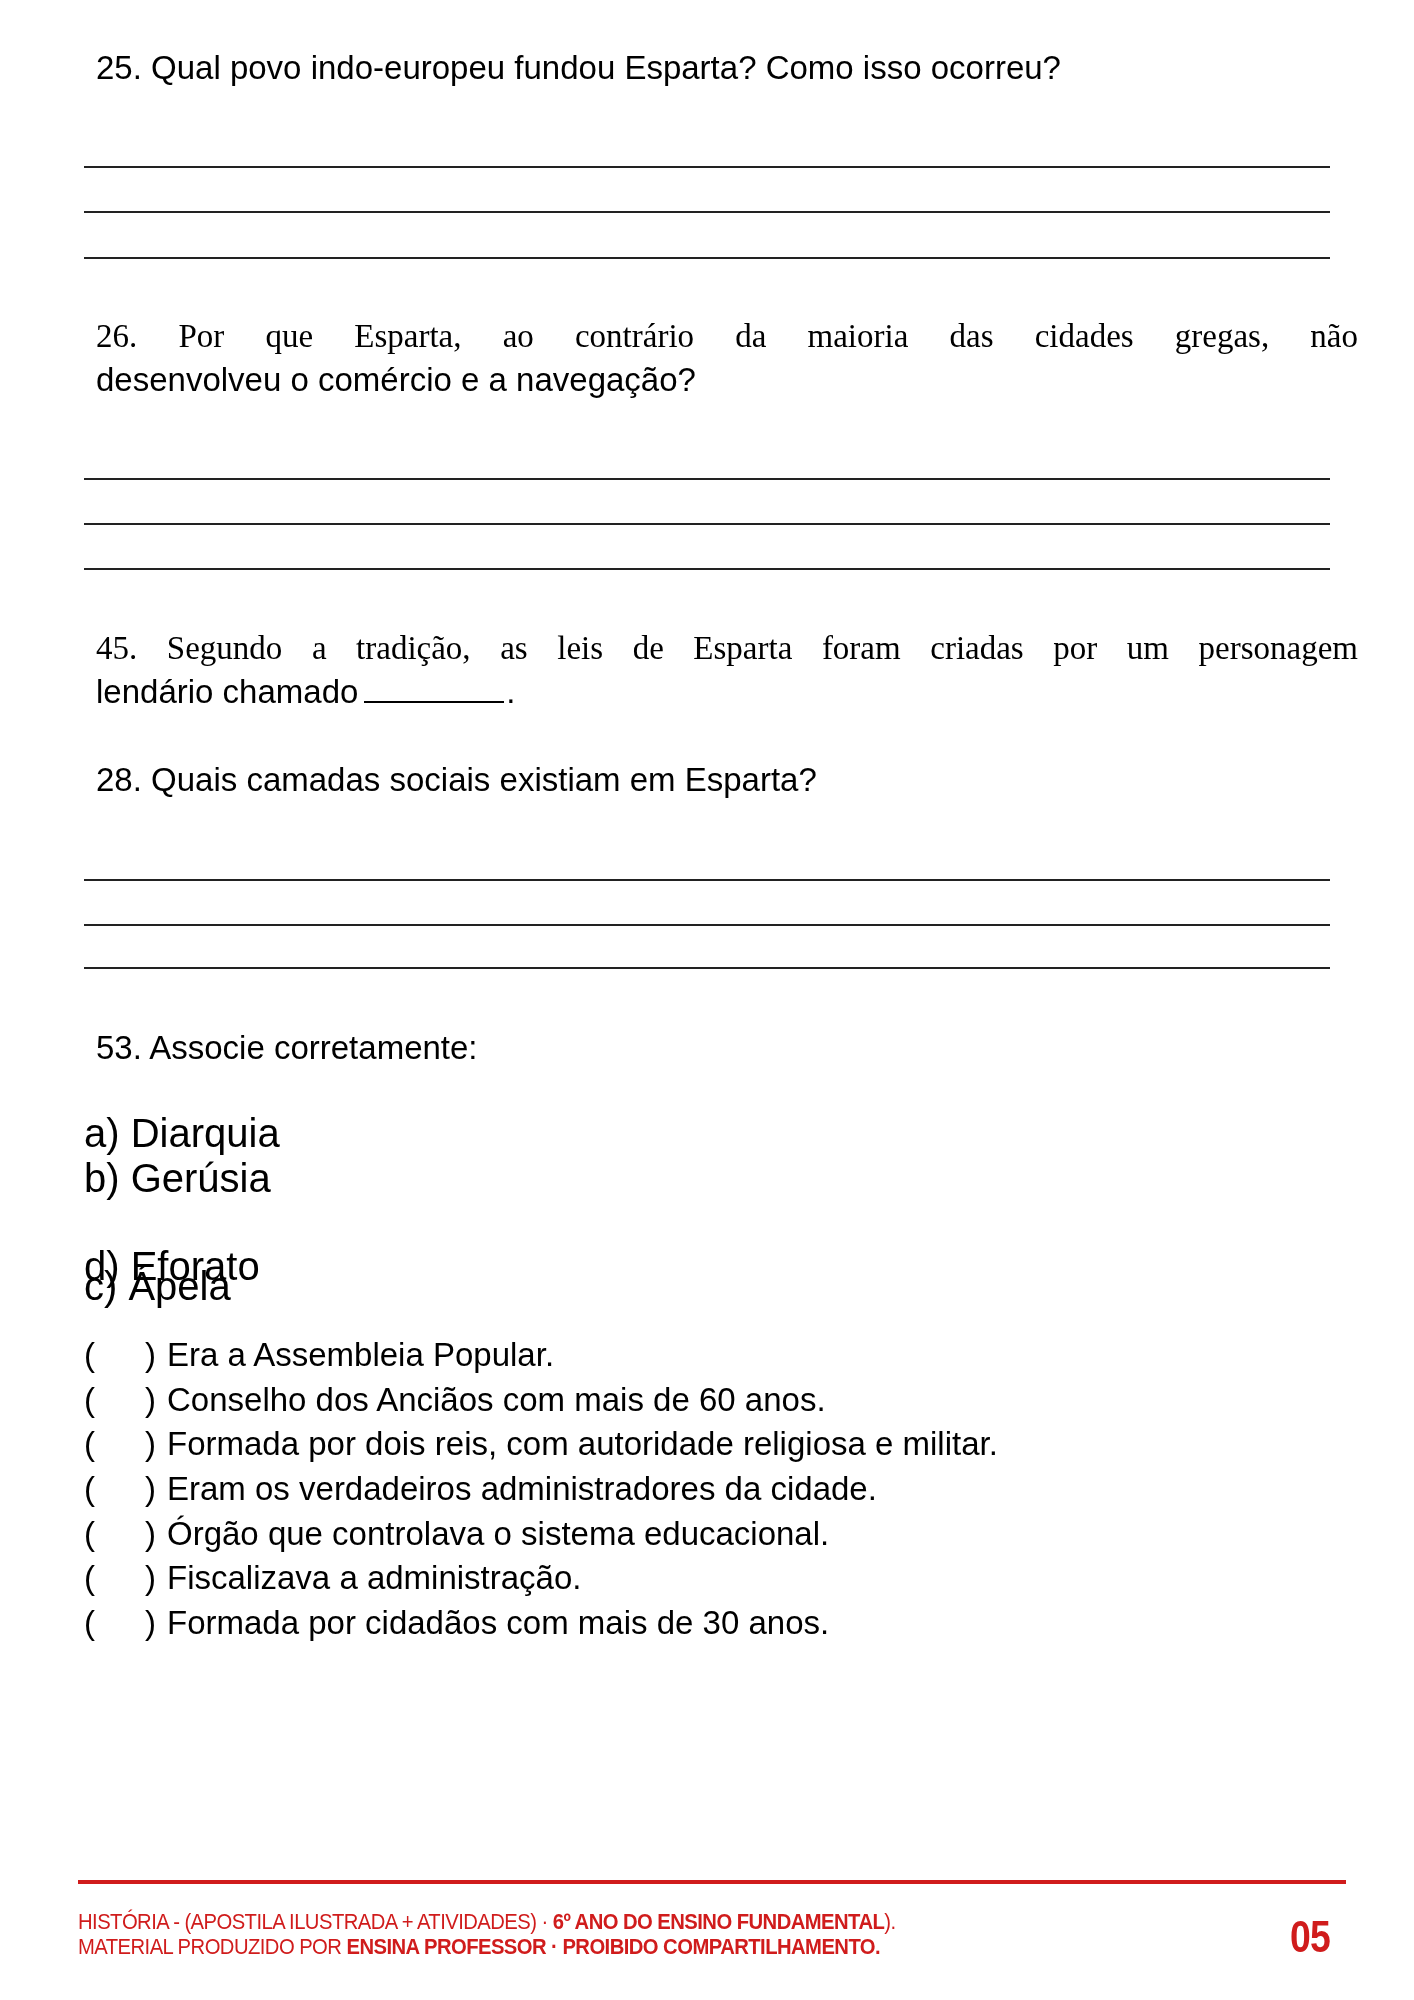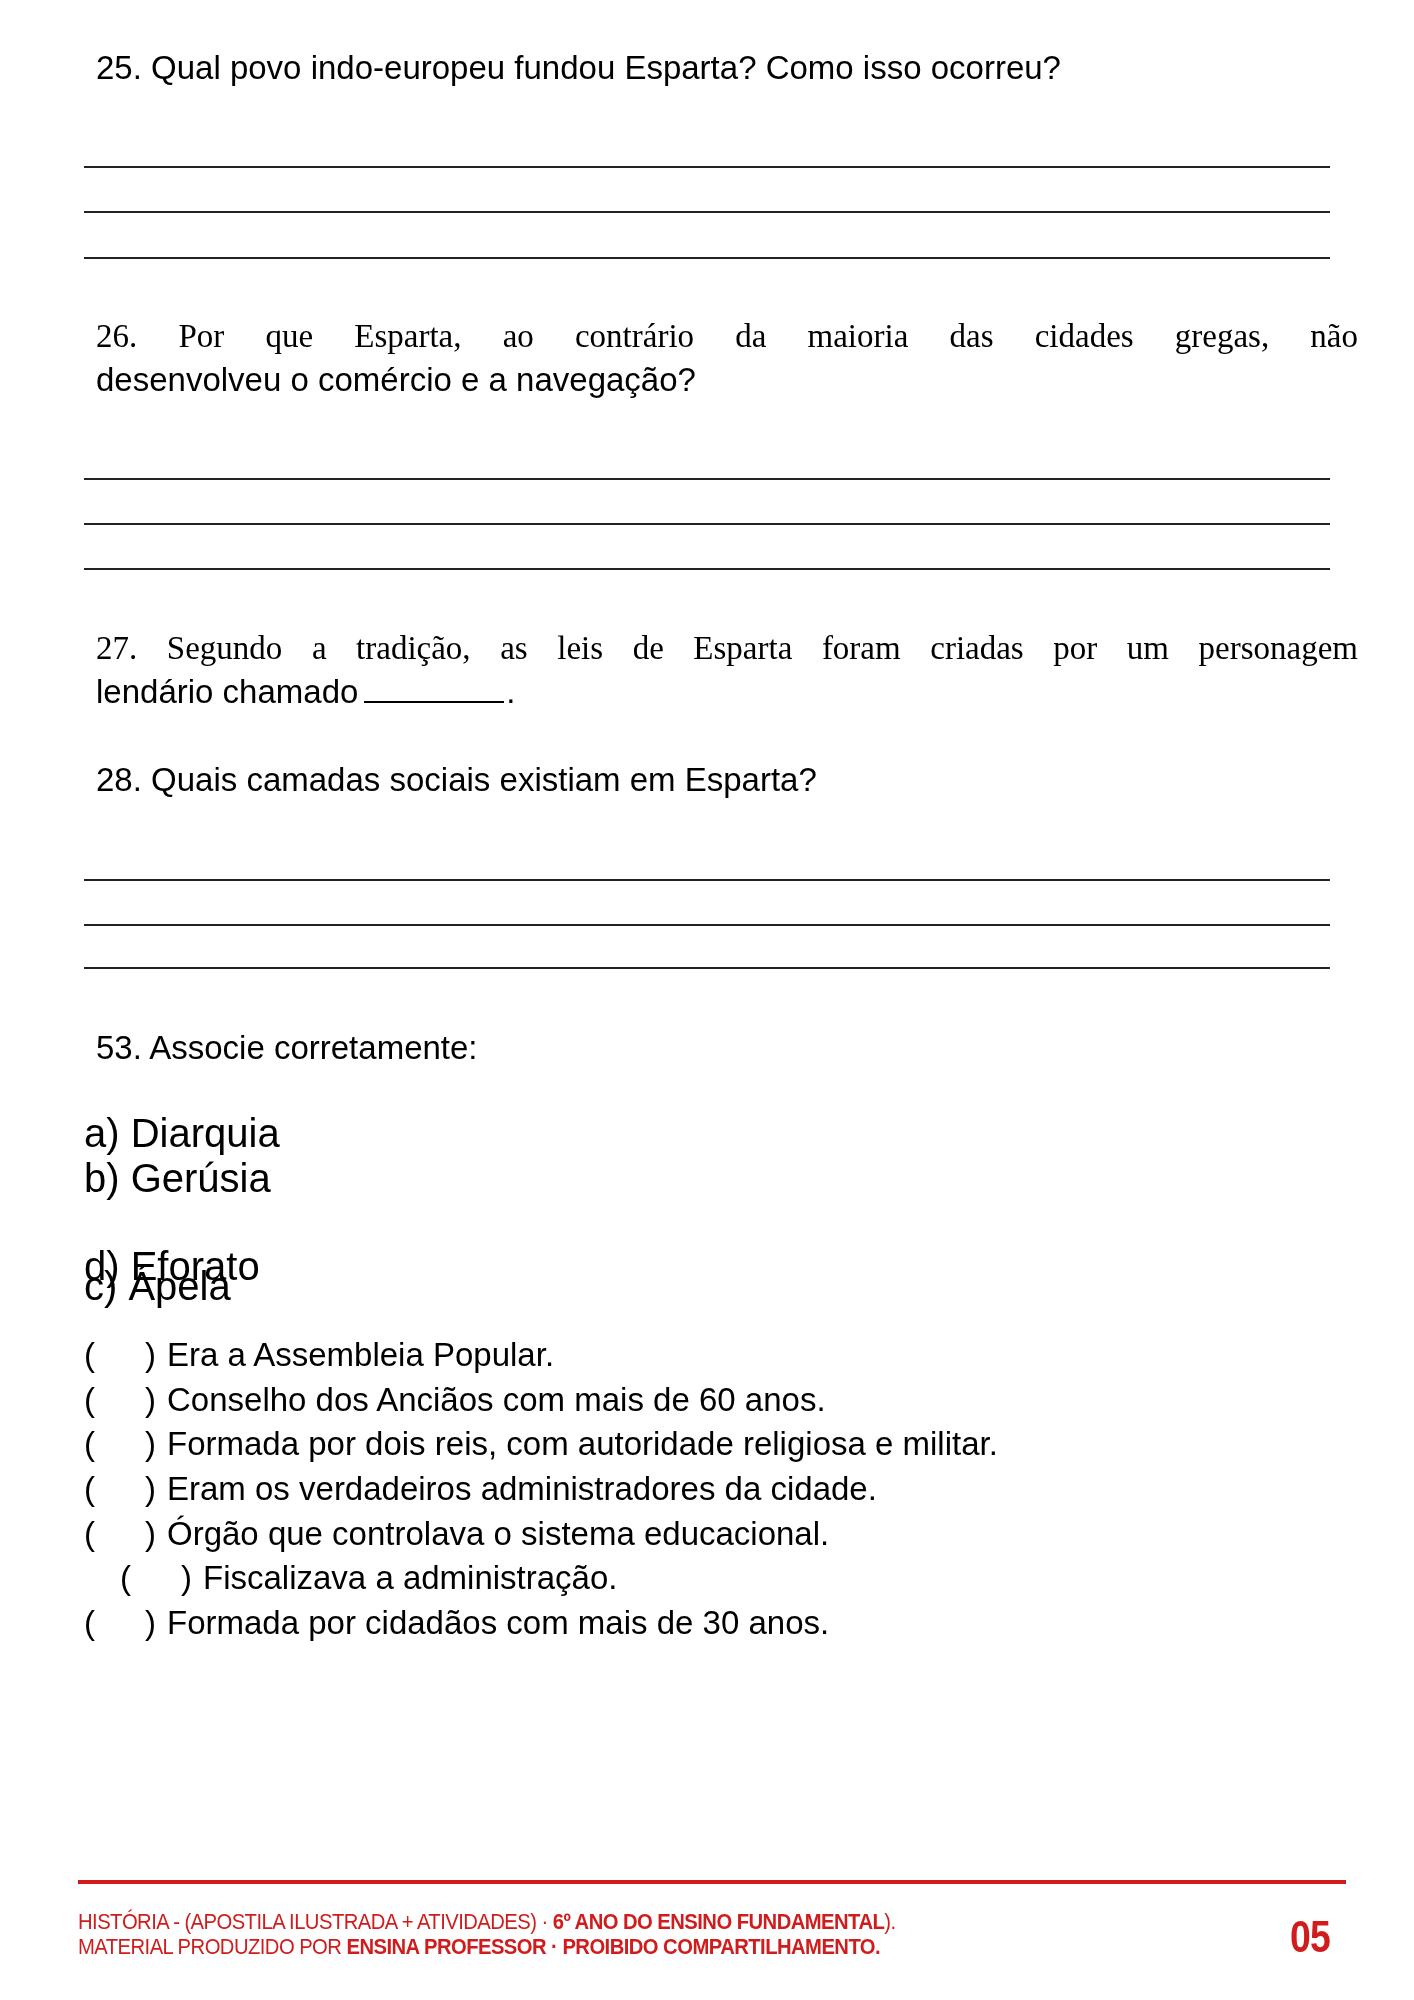--- a/index.html
+++ b/index.html
@@ -30,40 +30,40 @@
 
 <p class="q" style="top:310px;">
   <span class="jline">26. Por que Esparta, ao contrário da maioria das cidades gregas, não</span>
   <span>desenvolveu o comércio e a navegação?</span>
 </p>
 <div class="aline" style="top:478px;"></div>
 <div class="aline" style="top:523px;"></div>
 <div class="aline" style="top:568px;"></div>
 
 <p class="q" style="top:622px;">
-  <span class="jline">27. Segundo a tradição, as leis de Esparta foram criadas por um personagem</span>
+  <span class="jline">45. Segundo a tradição, as leis de Esparta foram criadas por um personagem</span>
   <span><span>lendário chamado</span><span class="blank"></span><span>.</span></span>
 </p>
 
 <p class="q" style="top:754px;">28. Quais camadas sociais existiam em Esparta?</p>
 <div class="aline" style="top:879px;"></div>
 <div class="aline" style="top:924px;"></div>
 <div class="aline" style="top:967px;"></div>
 
 <p class="q" style="top:1022px;">53. Associe corretamente:</p>
 
 <div class="opt" style="top:1111px;">a) Diarquia</div>
 <div class="opt" style="top:1156px;">b) Gerúsia</div>
 <div class="opt" style="top:1264px;">c) Ápela</div>
 <div class="opt" style="top:1244px;">d) Eforato</div>
 
 <div class="stmt" style="top:1333px;"><span class="po">(</span><span class="pc">)</span><span>Era a Assembleia Popular.</span></div>
 <div class="stmt" style="top:1378px;"><span class="po">(</span><span class="pc">)</span><span>Conselho dos Anciãos com mais de 60 anos.</span></div>
 <div class="stmt" style="top:1422px;"><span class="po">(</span><span class="pc">)</span><span>Formada por dois reis, com autoridade religiosa e militar.</span></div>
 <div class="stmt" style="top:1467px;"><span class="po">(</span><span class="pc">)</span><span>Eram os verdadeiros administradores da cidade.</span></div>
 <div class="stmt" style="top:1512px;"><span class="po">(</span><span class="pc">)</span><span>Órgão que controlava o sistema educacional.</span></div>
-<div class="stmt" style="top:1556px;margin-left:36px;"><span class="po">(</span><span class="pc">)</span><span>Fiscalizava a administração.</span></div>
+<div class="stmt" style="top:1556px;"><span class="po">(</span><span class="pc">)</span><span>Fiscalizava a administração.</span></div>
 <div class="stmt" style="top:1601px;"><span class="po">(</span><span class="pc">)</span><span>Formada por cidadãos com mais de 30 anos.</span></div>
 
 <div class="footer-rule"></div>
 <div class="footer-text" style="top:1909px;"><span>HISTÓRIA  - (APOSTILA ILUSTRADA + ATIVIDADES)  ·  </span><b>6º ANO DO ENSINO FUNDAMENTAL</b><span>).</span></div>
 <div class="footer-text" style="top:1934px;"><span>MATERIAL PRODUZIDO POR </span><b>ENSINA PROFESSOR · PROIBIDO COMPARTILHAMENTO.</b></div>
 <div class="page-num">05</div>
 
 </body></html>

